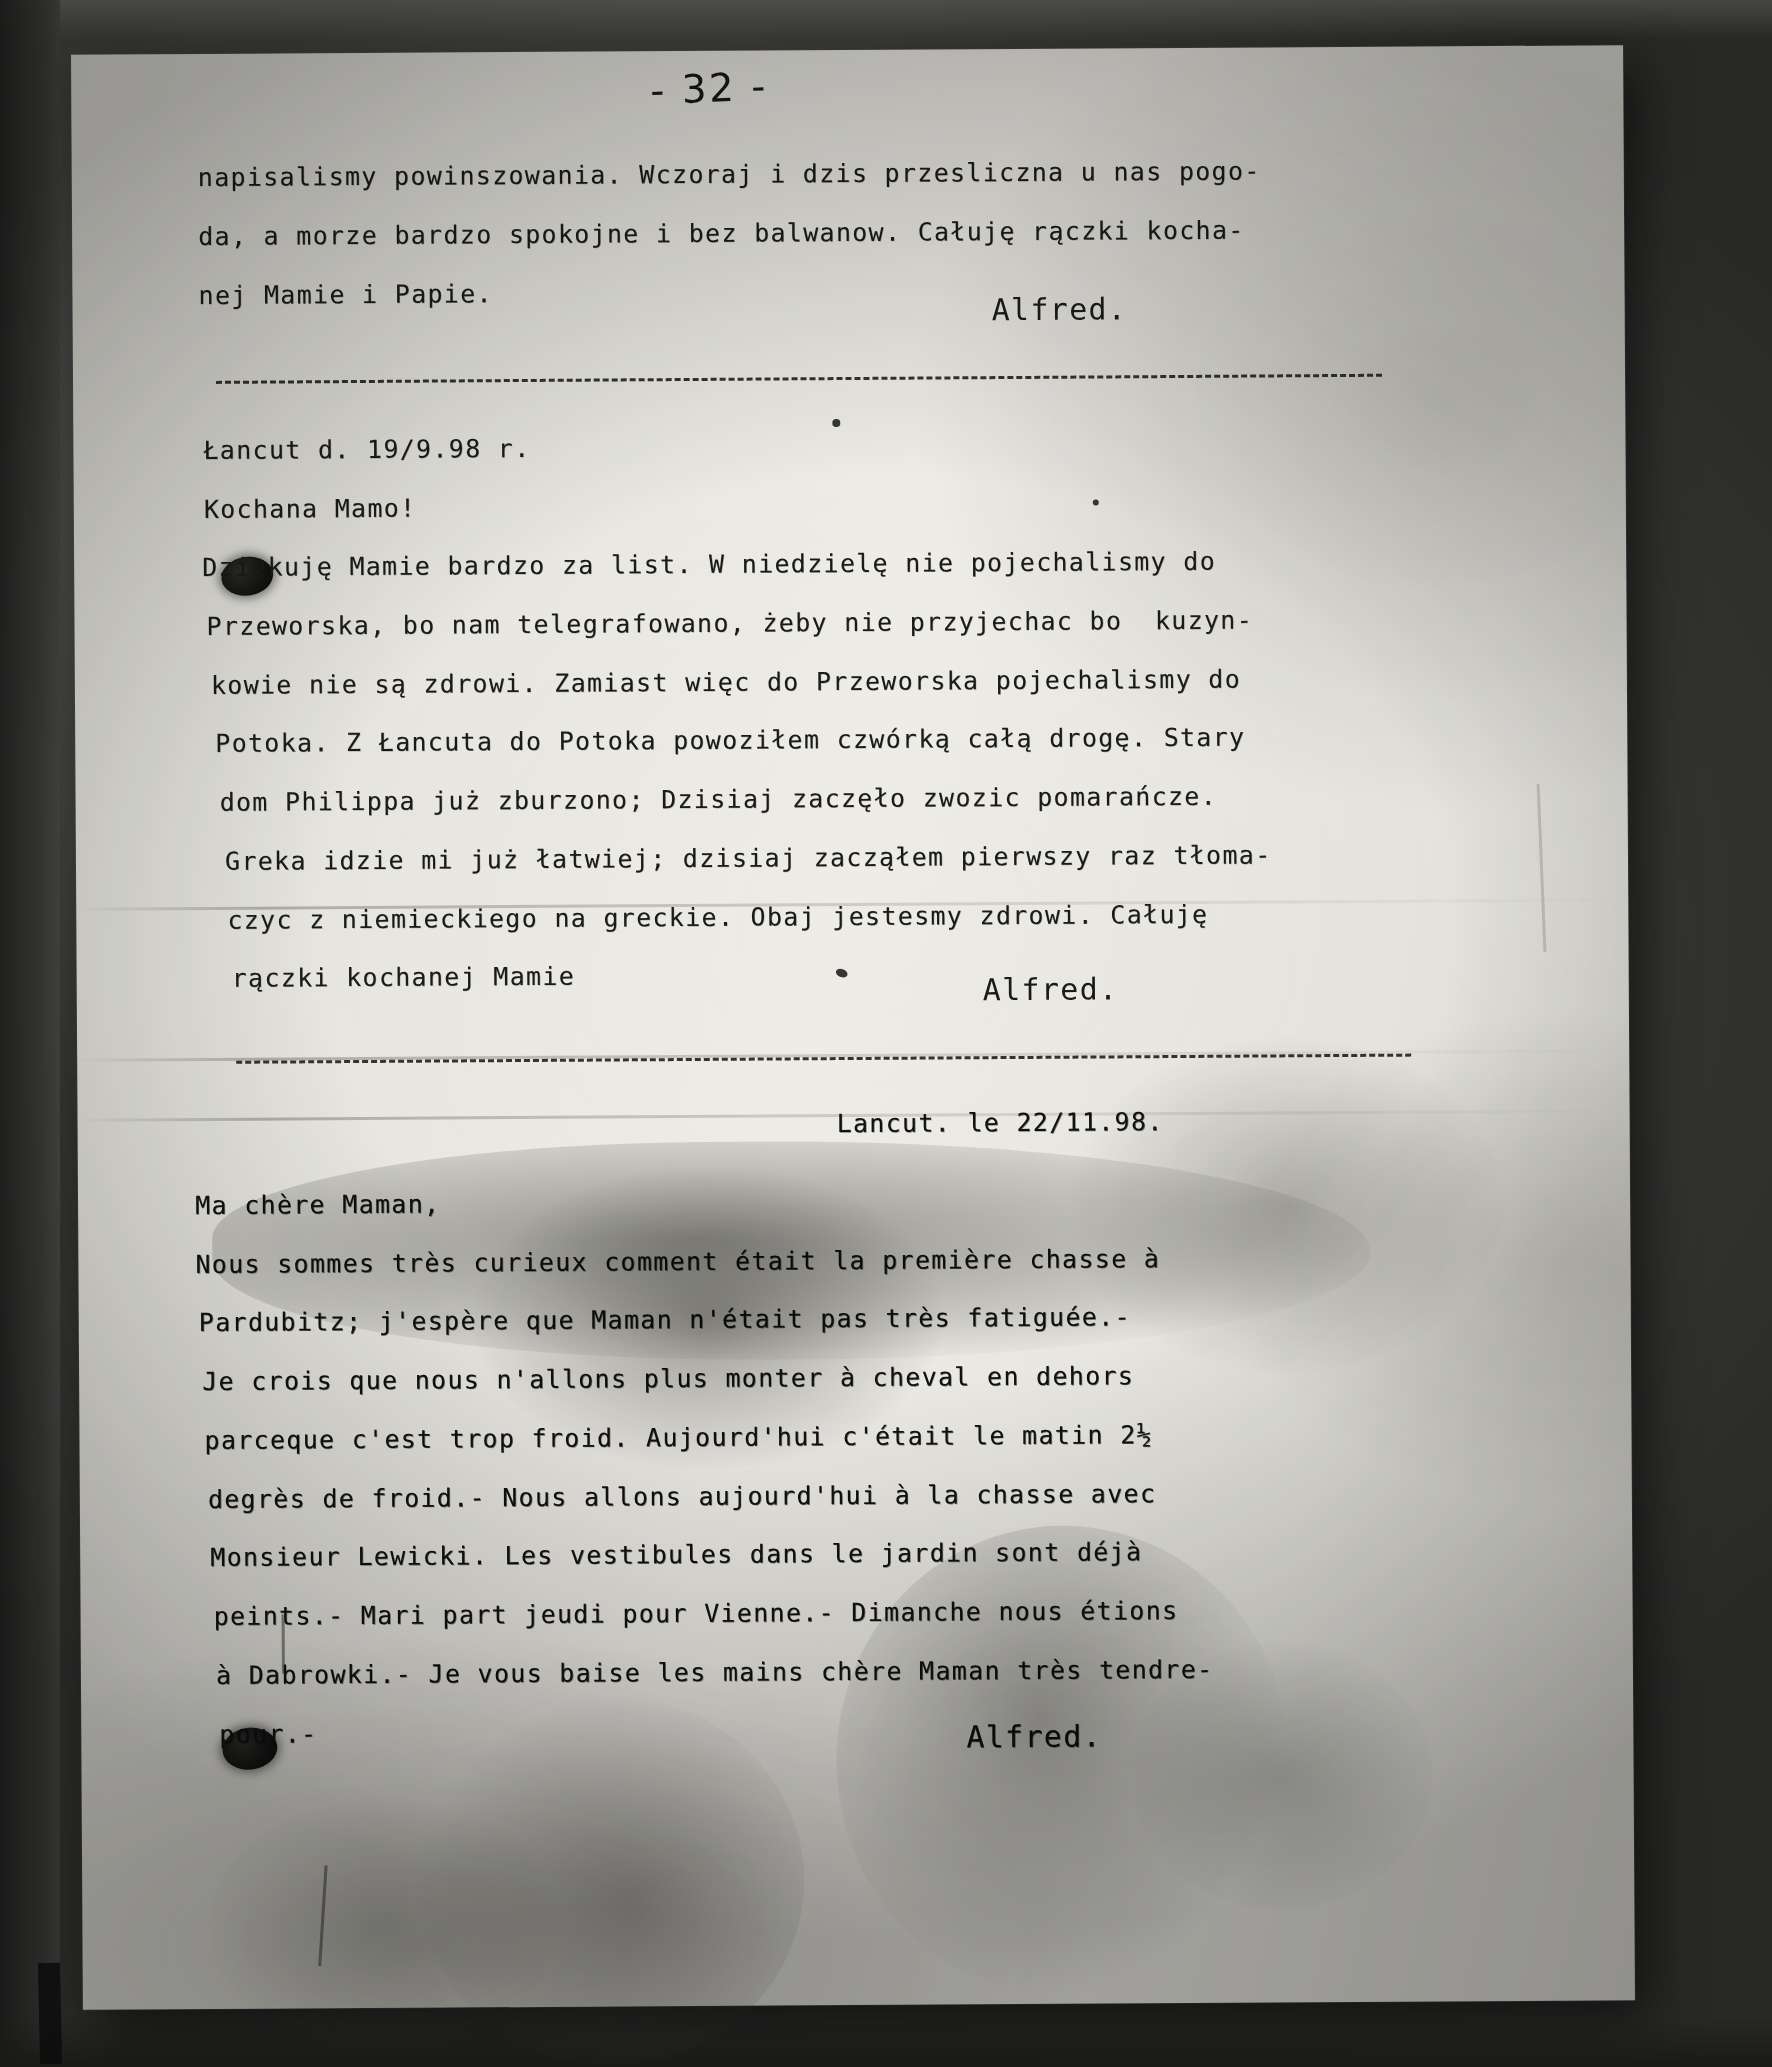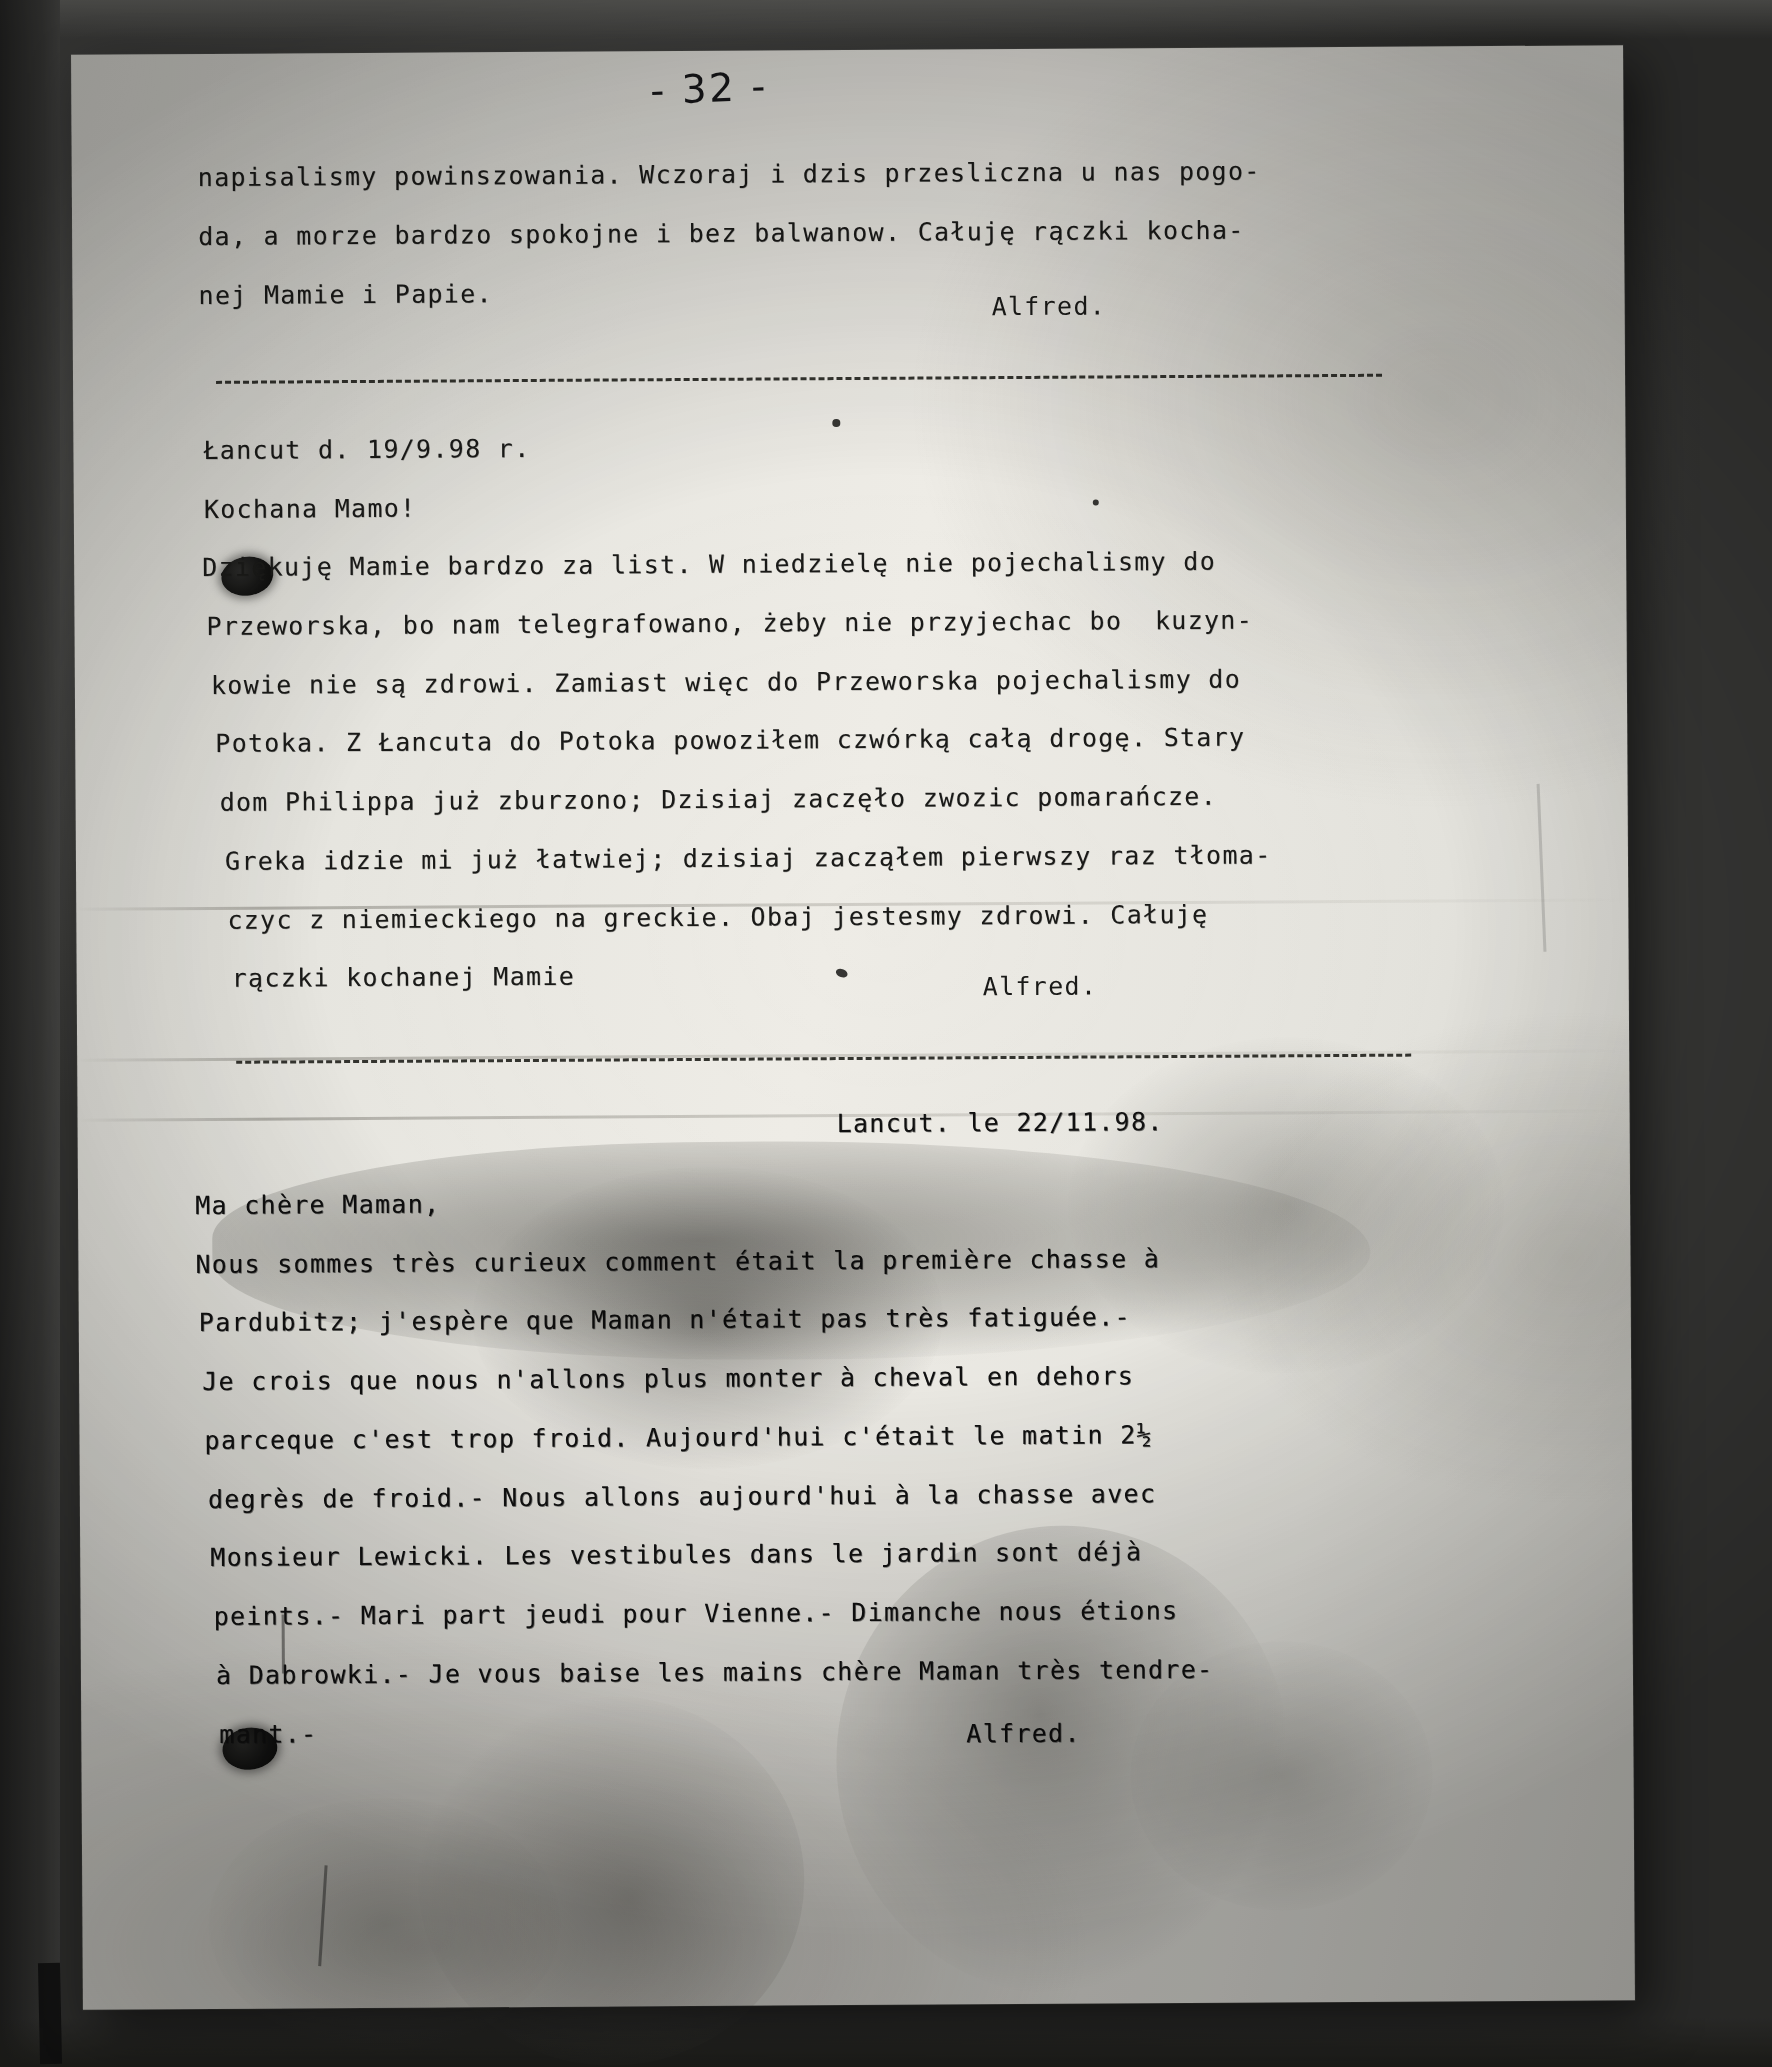--- a/index.html
+++ b/index.html
@@ -184,21 +184,21 @@
   }
   .divider {
     position: absolute;
     height: 0;
     border-top: 3.4px dashed #24241f;
     opacity: .92;
   }
   .sig {
     position: absolute;
     font-family: "DejaVu Sans Mono", monospace;
-    font-size: 25px;
+    font-size: 30px;
     letter-spacing: 1.3px;
     color: #1a1a18;
     white-space: pre;
   }
   
   .dark {
     color: #101010;
     text-shadow: 0.7px 0.7px 0 rgba(10,10,10,0.5);
   }
   .ink-blob {
@@ -262,21 +262,21 @@
       <div class="line dark" style="left:117px; top:1137px;">Ma chère Maman,</div>
 
       <div class="line dark" style="left:117px; top:1196px;">Nous sommes très curieux comment était la première chasse à</div>
       <div class="line dark" style="left:120px; top:1254px;">Pardubitz; j'espère que Maman n'était pas très fatiguée.-</div>
       <div class="line dark" style="left:123px; top:1313px;">Je crois que nous n'allons plus monter à cheval en dehors</div>
       <div class="line dark" style="left:125px; top:1372px;">parceque c'est trop froid. Aujourd'hui c'était le matin 2½</div>
       <div class="line dark" style="left:128px; top:1431px;">degrès de froid.- Nous allons aujourd'hui à la chasse avec</div>
       <div class="line dark" style="left:130px; top:1489px;">Monsieur Lewicki. Les vestibules dans le jardin sont déjà</div>
       <div class="line dark" style="left:133px; top:1548px;">peints.- Mari part jeudi pour Vienne.- Dimanche nous étions</div>
       <div class="line dark" style="left:135px; top:1607px;">à Dabrowki.- Je vous baise les mains chère Maman très tendre-</div>
-      <div class="line dark" style="left:138px; top:1666px;">mant.-</div>
+      <div class="line dark" style="left:138px; top:1666px;">pour.-</div>
       <div class="sig dark" style="left:885px; top:1670px;">Alfred.</div>
 
     </div>
 
     <div class="smudge s5"></div>
     <div class="smudge s1"></div>
     <div class="smudge s2"></div>
     <div class="smudge s3"></div>
     <div class="smudge s4"></div>
     <div class="smudge s7"></div>

